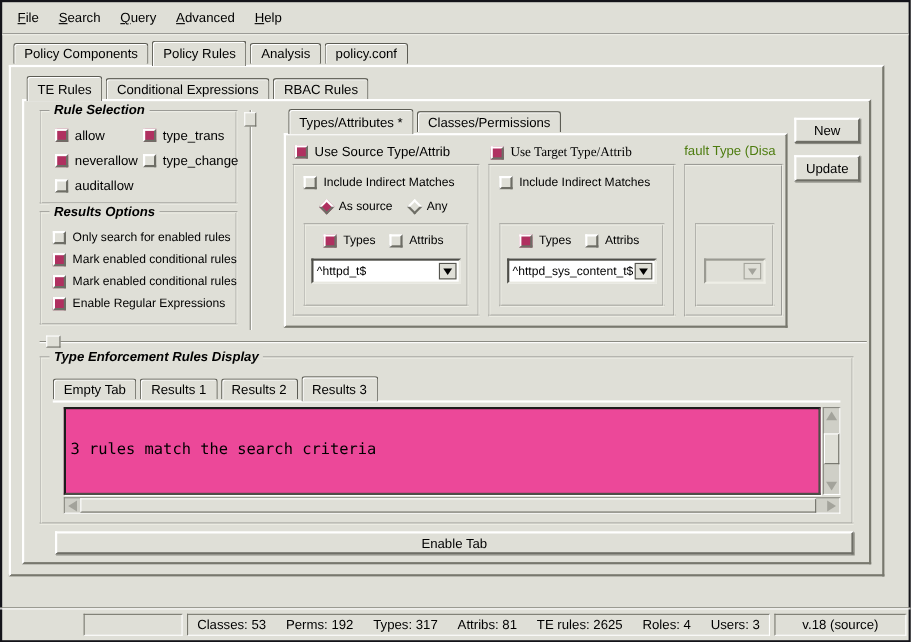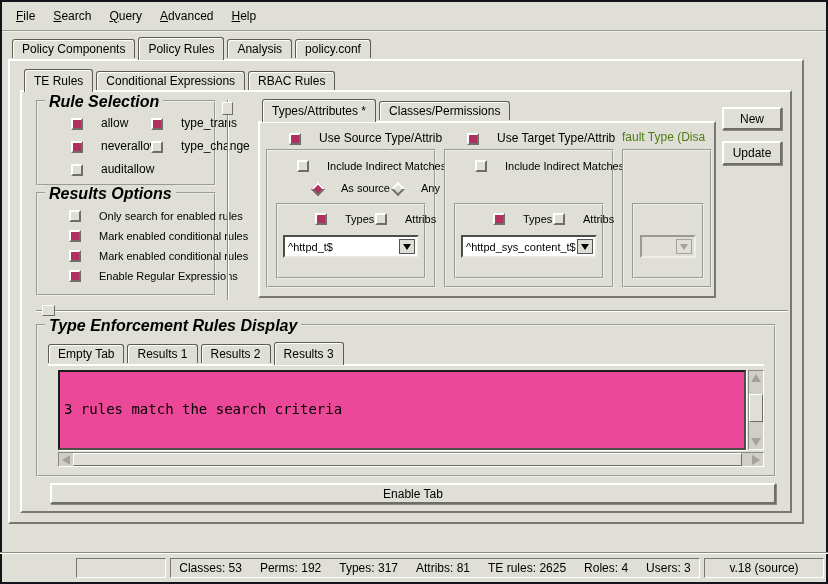--- a/index.html
+++ b/index.html
@@ -27,25 +27,25 @@
   .tab { position:relative; background:#dfdfd7; font-size:12px; white-space:nowrap;
     border:1px solid #5c5c54; border-bottom:none; border-radius:3px 3px 0 0;
     box-shadow:inset 1px 1px 0 #ffffff; padding:2px 9px 2px; margin-right:3px;
     height:19px; cursor:default; }
   .tab.active { height:23px; padding-top:4px; margin-bottom:-2px; z-index:4; }
   .nb-frame { position:absolute; background:#dfdfd7; z-index:1; }
 
   
   .lframe { position:absolute; border:2px groove #efefe7; }
   .lframe > .frame-title { position:absolute; top:-9px; left:7px; background:#dfdfd7;
-    padding:0 4px; font-size:16px; font-weight:bold; font-style:italic; white-space:nowrap; }
-
-  
-  .cb { position:absolute; display:flex; align-items:flex-end; gap:18px;
-        font-size:12px; white-space:nowrap; cursor:default;margin-left:21px; }
+    padding:0 4px; font-size:12px; font-weight:bold; font-style:italic; white-space:nowrap; }
+
+  
+  .cb { position:absolute; display:flex; align-items:center; gap:6px;
+        font-size:12px; white-space:nowrap; cursor:default; }
   .ind { width:12px; height:12px; flex:none; background:#dfdfd7;
         border:2px solid; border-color:#ffffff #6e6e66 #6e6e66 #ffffff; }
   .ind.checked { background:#b03060; }
   .ind.diamond { width:10px; height:10px; transform:rotate(45deg); }
   .dis-text { color:#4d7c0f; }
 
   
   .btn { position:absolute; background:#dfdfd7; font-size:12px;
     border:2px solid; border-color:#ffffff #6e6e66 #6e6e66 #ffffff;
     box-shadow:1px 1px 0 #8a8a82; display:flex; align-items:center;
@@ -208,21 +208,21 @@
       </div>
       <div class="combo" style="left:5px; top:30px; width:136px; height:23px;">
         <span class="combo-text">^httpd_t$</span>
         <span class="combo-arrow">
             <span class="tri-down-b"></span>
           </span>
       </div>
     </div>
   </div>
 
-  <div class="cb" style="left:446px; top:131px; z-index:7;">
+  <div class="cb" style="left:446px; top:131px; z-index:7;font-family:Liberation Serif, serif;">
     <span class="ind checked"></span>
     <span class="lbl">Use Target Type/Attrib</span>
   </div>
   <div class="abs groove" style="left:444px; top:149px; width:170px; height:139px; z-index:6;">
     <div class="cb" style="left:8px; top:9px;">
       <span class="ind"></span>
       <span class="lbl" style="font-size:11px;">Include Indirect Matches</span>
     </div>
     <div class="abs groove" style="left:8px; top:52px; width:150px; height:76px;">
       <div class="cb" style="left:16px; top:8px;">

